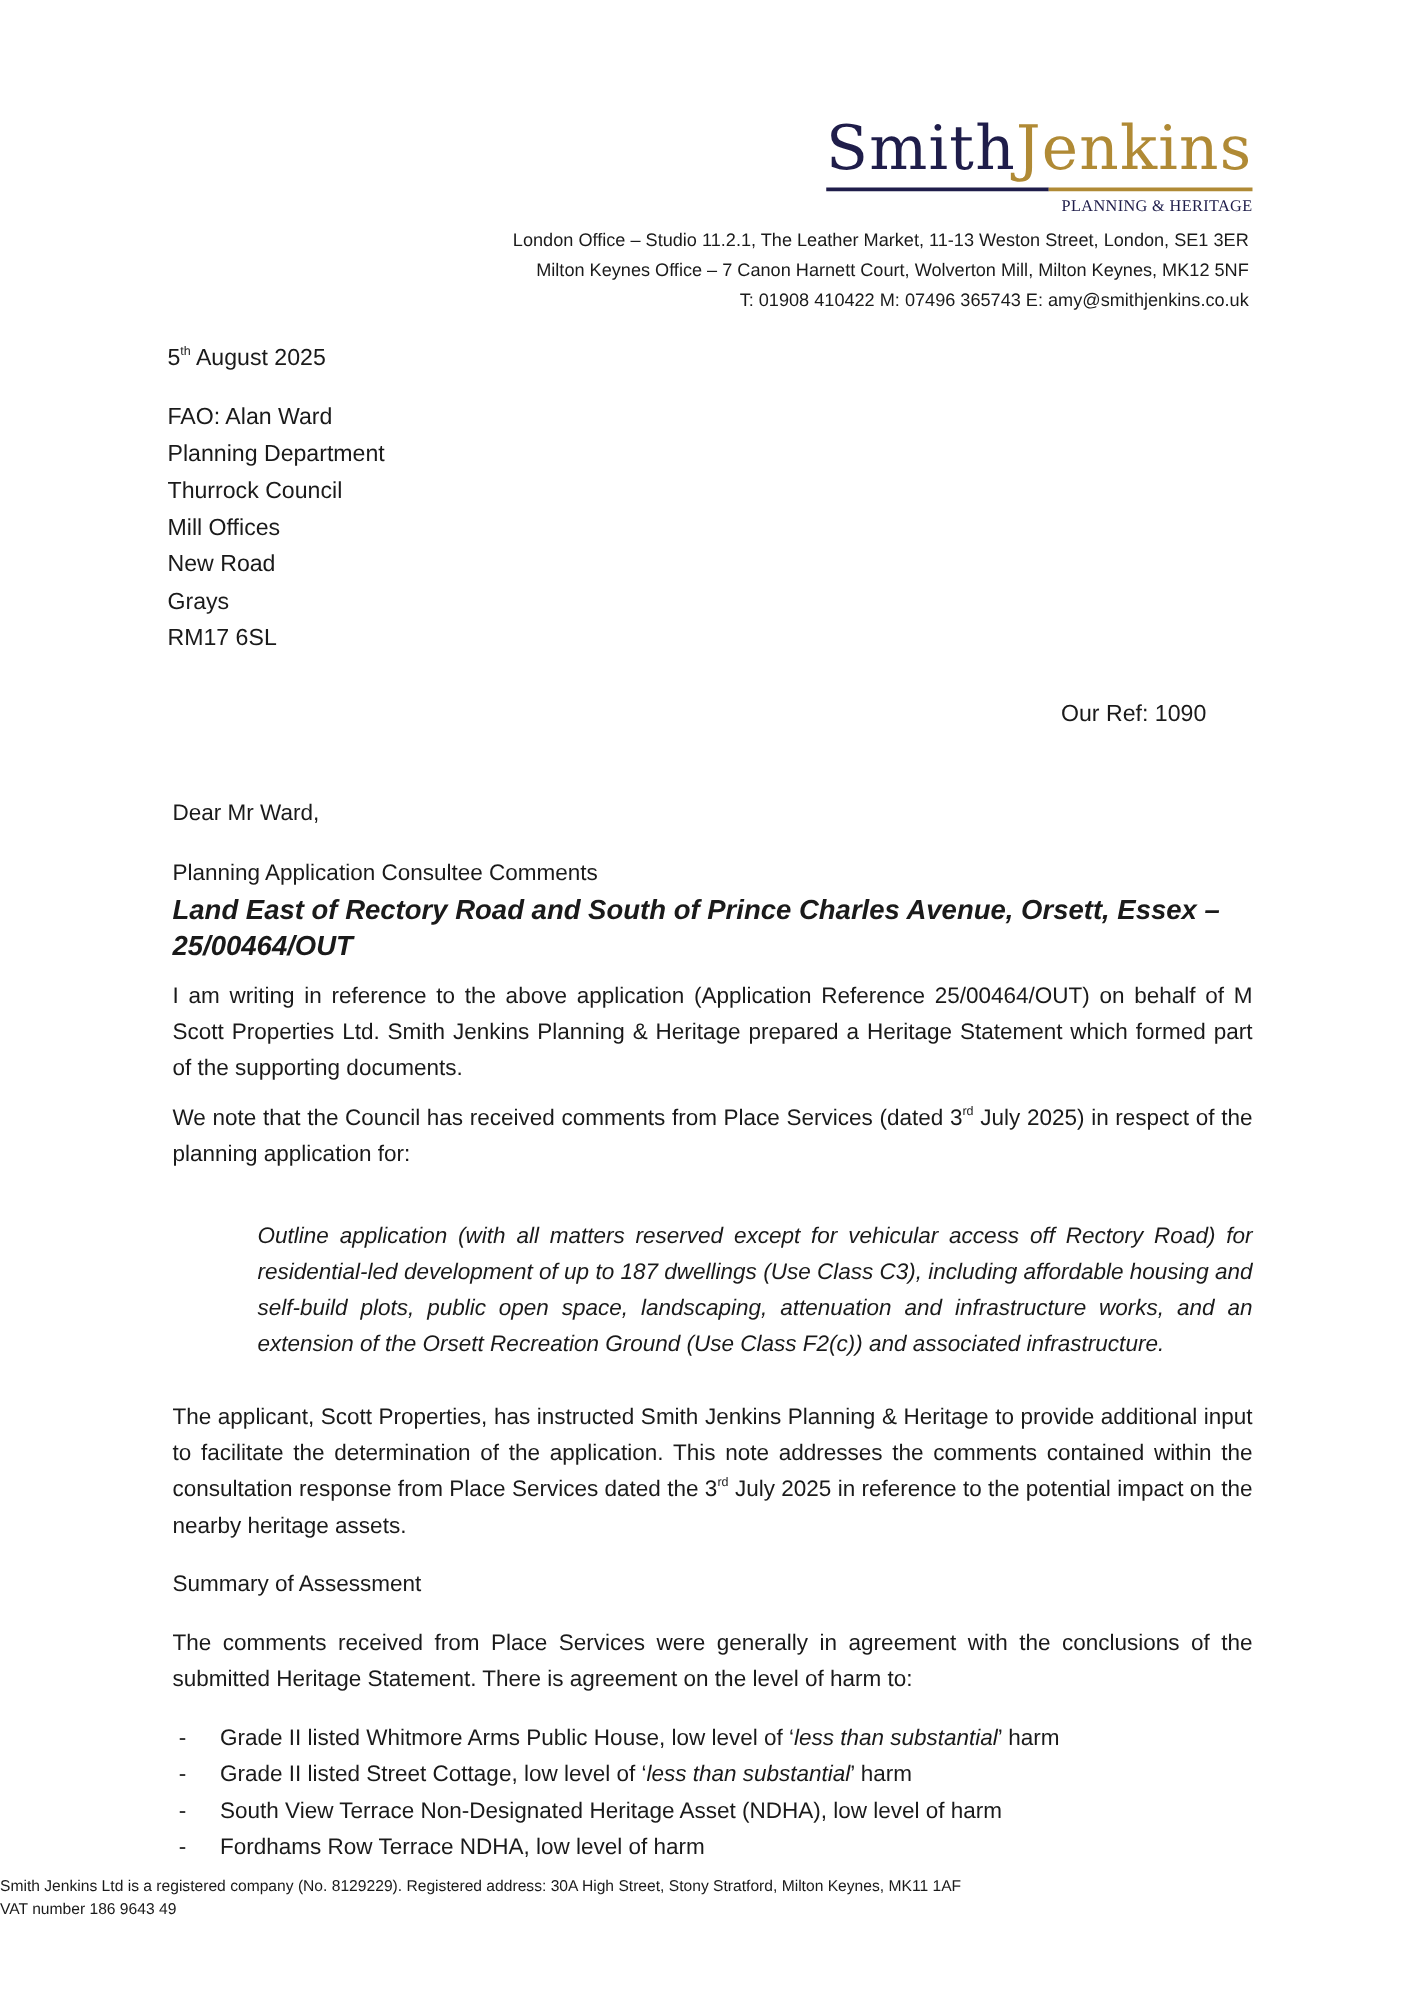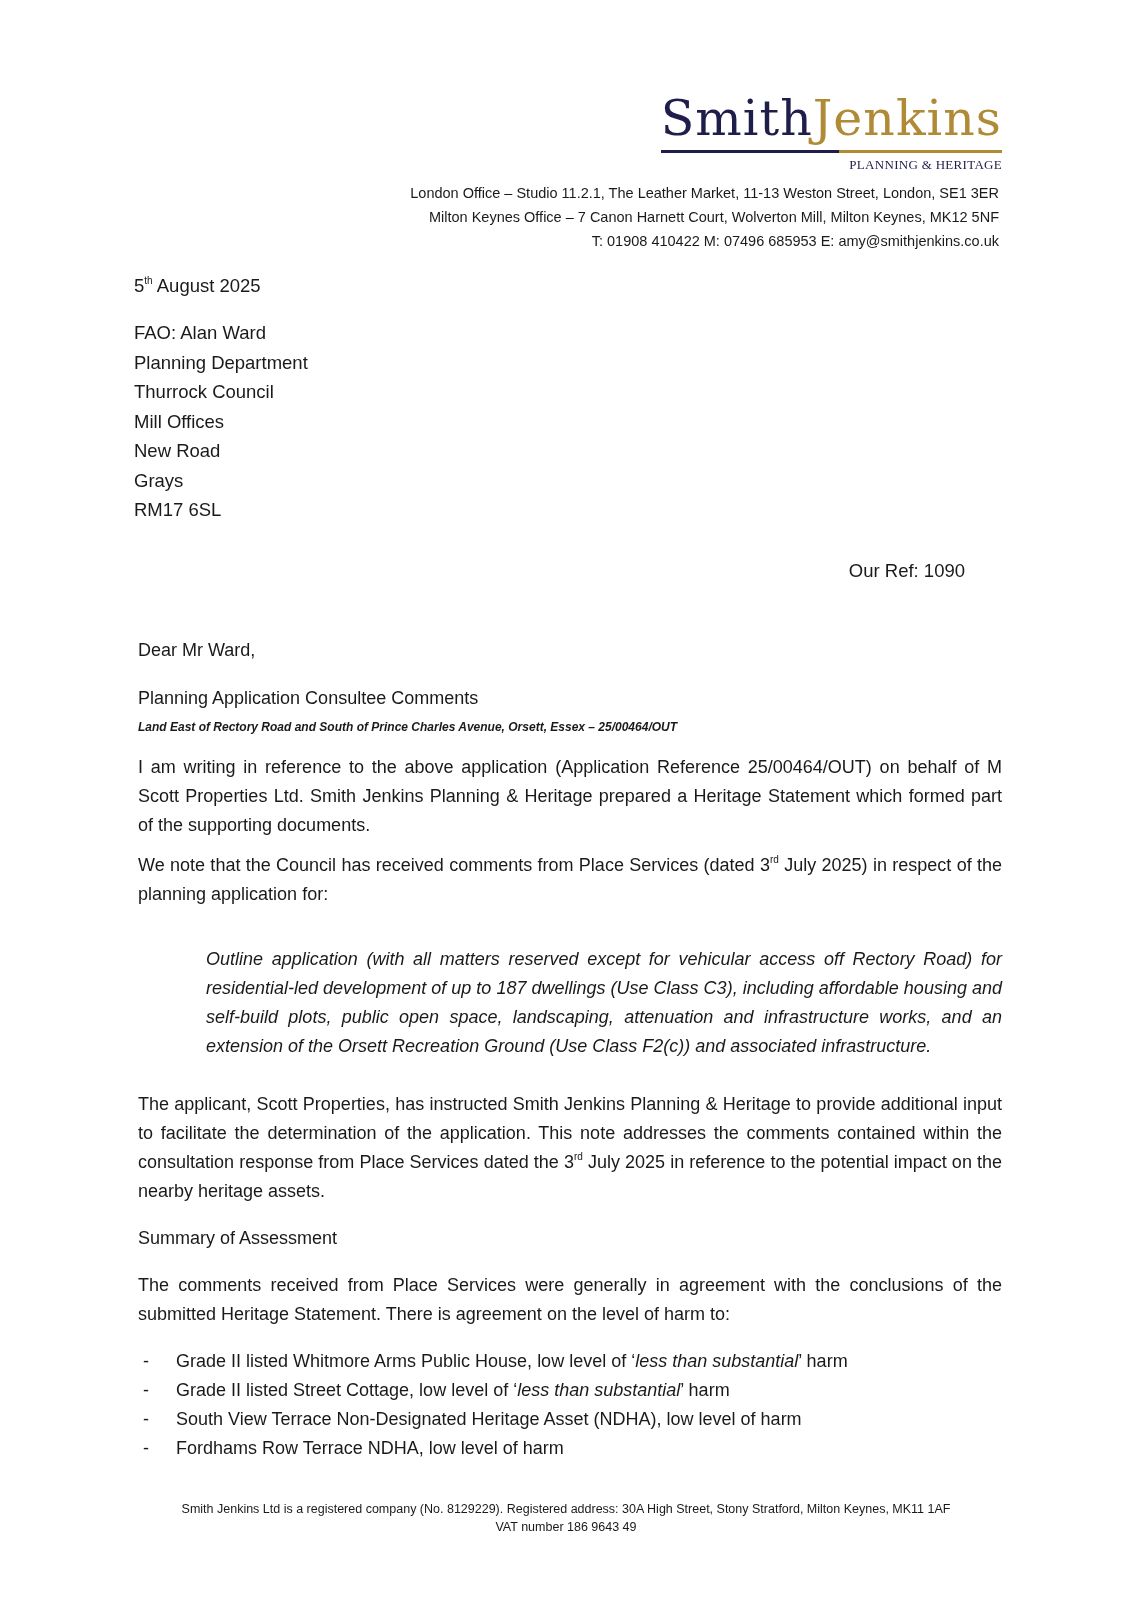--- a/index.html
+++ b/index.html
@@ -24,45 +24,45 @@
   .recipient div { font-size: 18.5px; line-height: 29.5px; }
 
   .date { position: absolute; left: 134px; top: 275px; font-size: 18.5px; }
   sup { font-size: 10px; vertical-align: 8px; line-height: 0; }
 
   .ref { position: absolute; right: 167px; top: 560px; font-size: 18.5px; }
 
   .main { position: absolute; left: 138px; width: 864px; top: 636px; }
   .para { font-size: 18px; line-height: 29px; text-align: justify; margin: 0; }
   .heading-b { font-weight: normal; font-size: 18px; line-height: 29px; }
-  .heading-i { font-style: italic; font-weight: bold; font-size: 12px; line-height: 29px; }
+  .heading-i { font-style: italic; font-weight: bold; font-size: 22px; line-height: 29px; }
   .quote { margin-left: 68px; font-style: italic; font-size: 18px; line-height: 29px; text-align: justify; }
 
   .bullets { list-style: none; margin: 0; padding: 0; }
   .bullets li { display: flex; font-size: 18px; line-height: 29px; }
   .bullets .dash { width: 38px; flex: none; padding-left: 5px; box-sizing: border-box; }
 
-  .footer { position: absolute; left: 0; width: 1132px; top: 1500px; text-align: center;
+  .footer { position: absolute; left: 0; width: 1132px; top: 1500px; text-align: left;
             font-size: 12.5px; line-height: 18px; color: #1a1a1a; }
 </style>
 </head>
 <body>
 
 <div class="logo">
   <div class="logo-word"><span class="logo-smith">Smith</span><span class="logo-jenkins">Jenkins</span></div>
   <div class="logo-rule">
       <span class="navy"></span>
       <span class="gold"></span>
     </div>
   <div class="logo-tag">PLANNING &amp; HERITAGE</div>
 </div>
 
 <div class="addr" style="top:184px;">London Office – Studio 11.2.1, The Leather Market, 11-13 Weston Street, London, SE1 3ER</div>
 <div class="addr" style="top:208px;">Milton Keynes Office – 7 Canon Harnett Court, Wolverton Mill, Milton Keynes, MK12 5NF</div>
-<div class="addr" style="top:232px;">T: 01908 410422 M: 07496 685953 E: amy@smithjenkins.co.uk</div>
+<div class="addr" style="top:232px;">T: 01908 410422 M: 07496 365743 E: amy@smithjenkins.co.uk</div>
 
 <div class="date"><span>5</span><sup>th</sup><span> August 2025</span></div>
 
 <div class="recipient">
   <div>FAO: Alan Ward</div>
   <div>Planning Department</div>
   <div>Thurrock Council</div>
   <div>Mill Offices</div>
   <div>New Road</div>
   <div>Grays</div>

